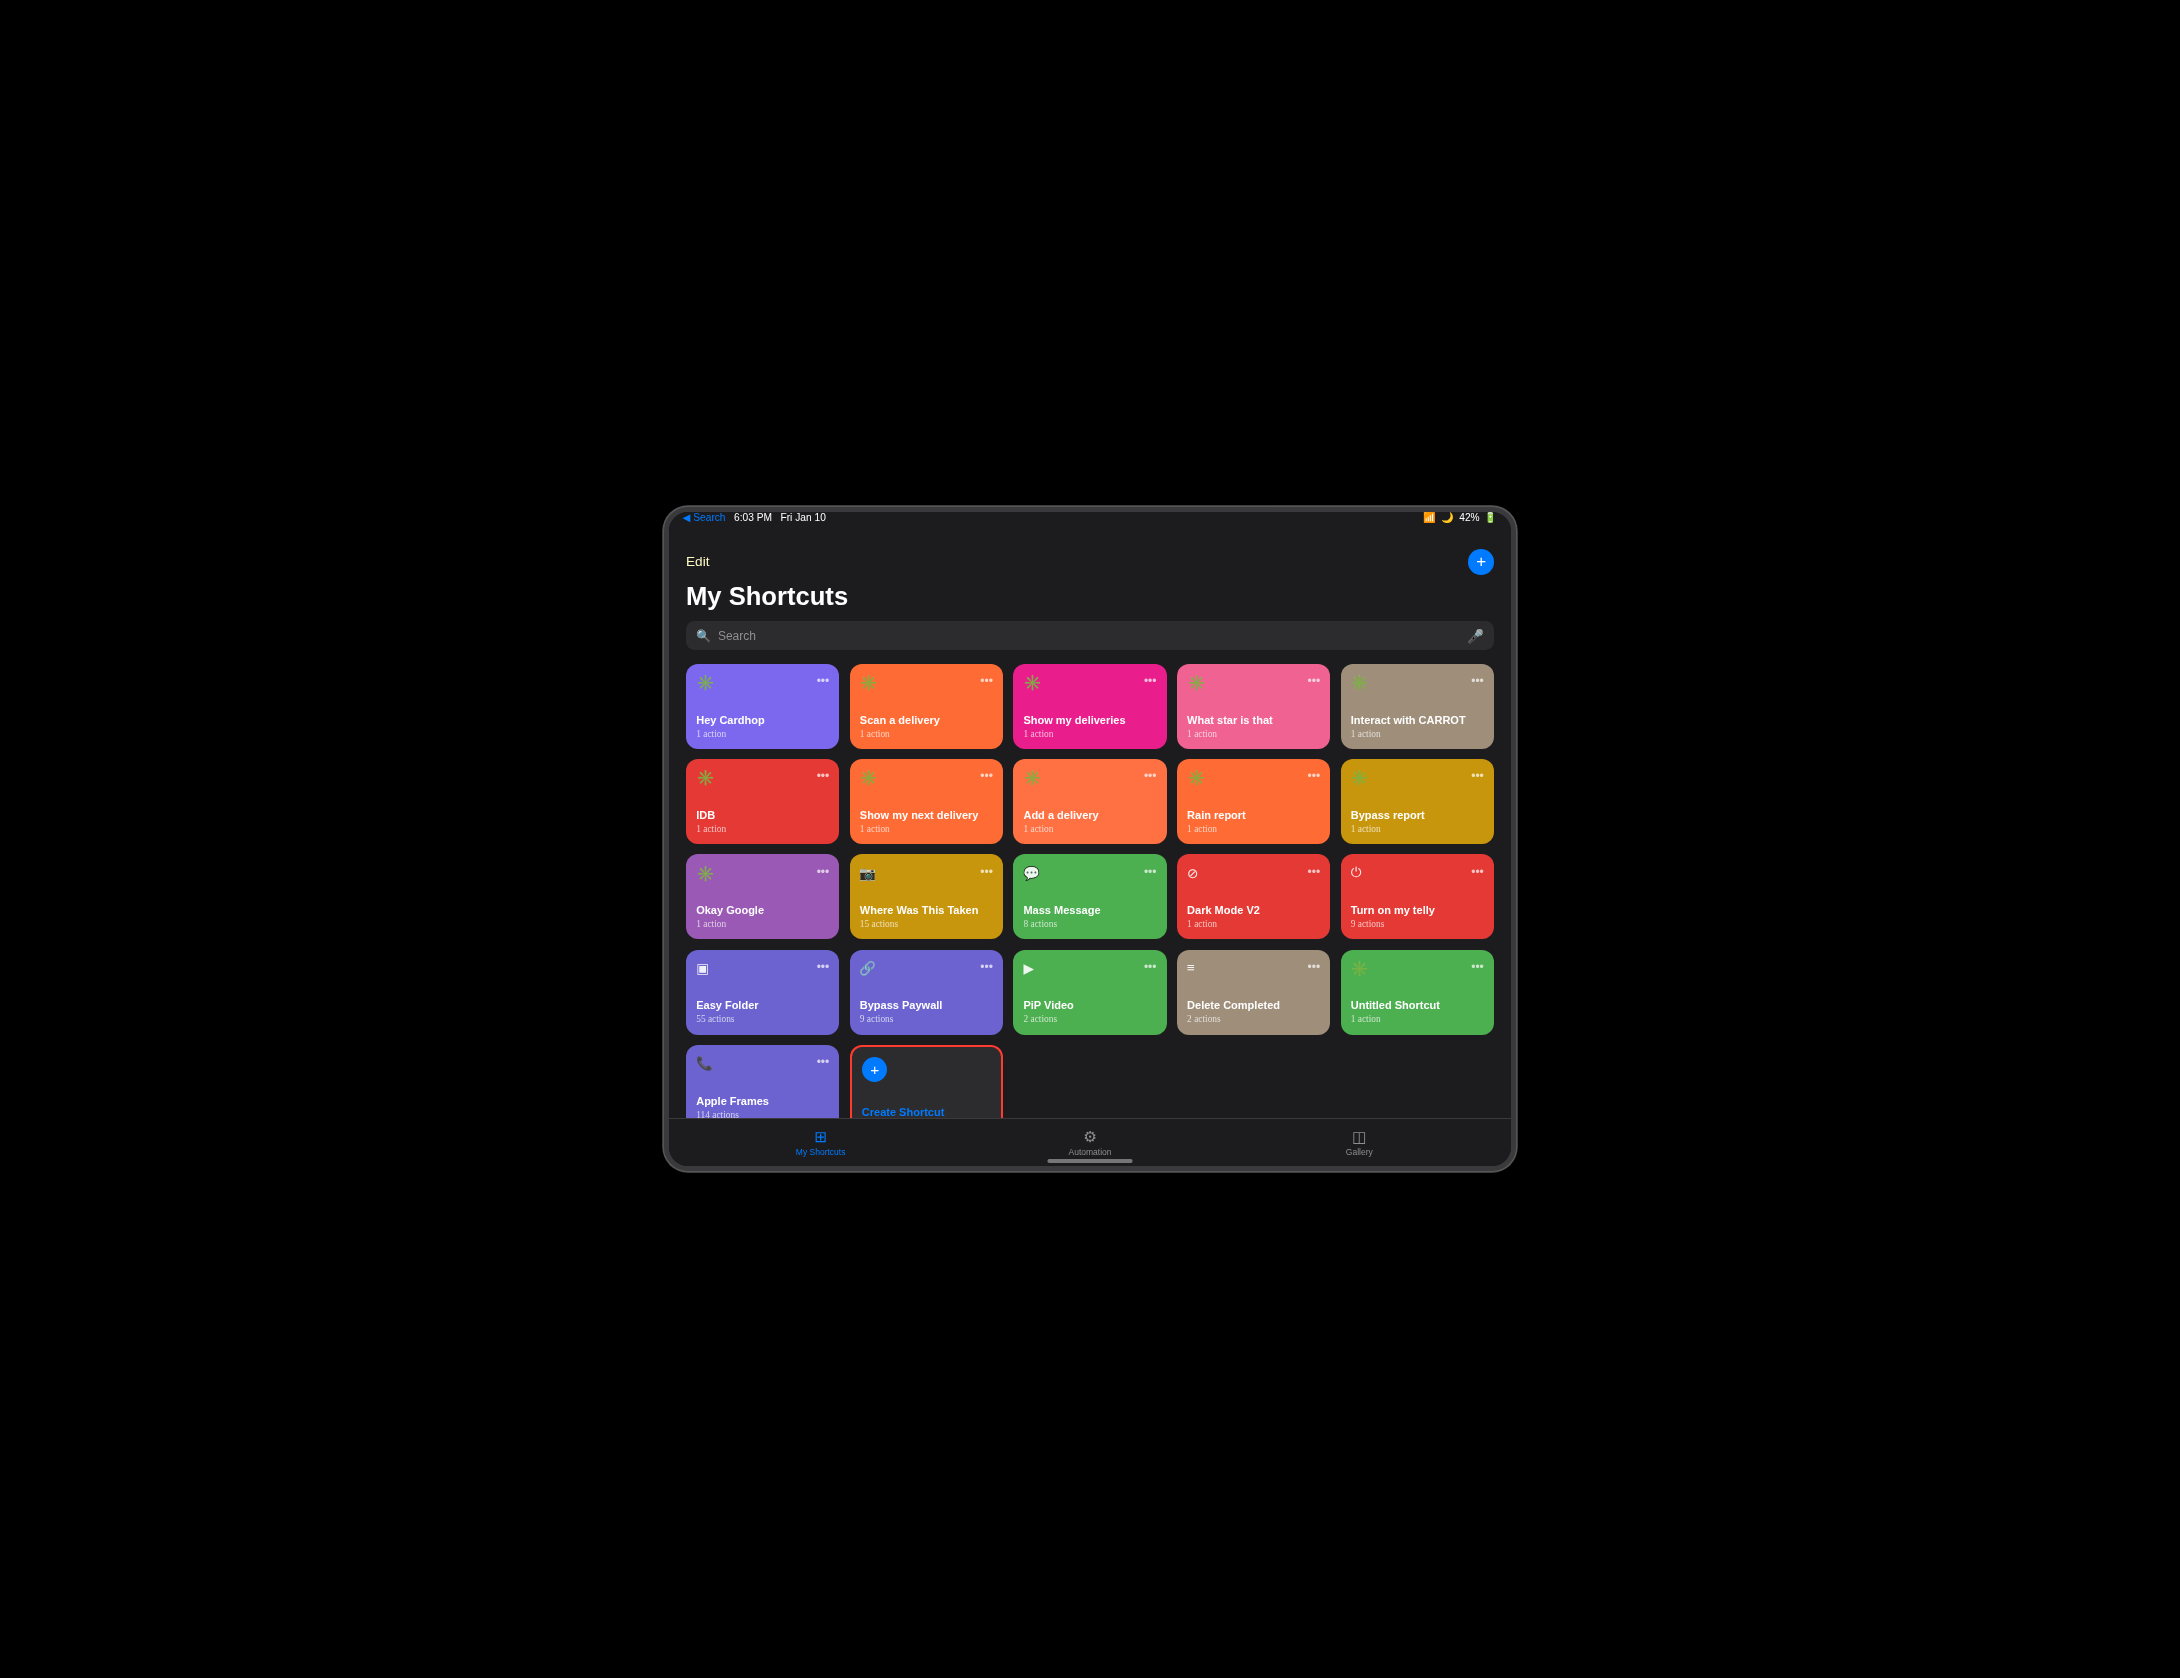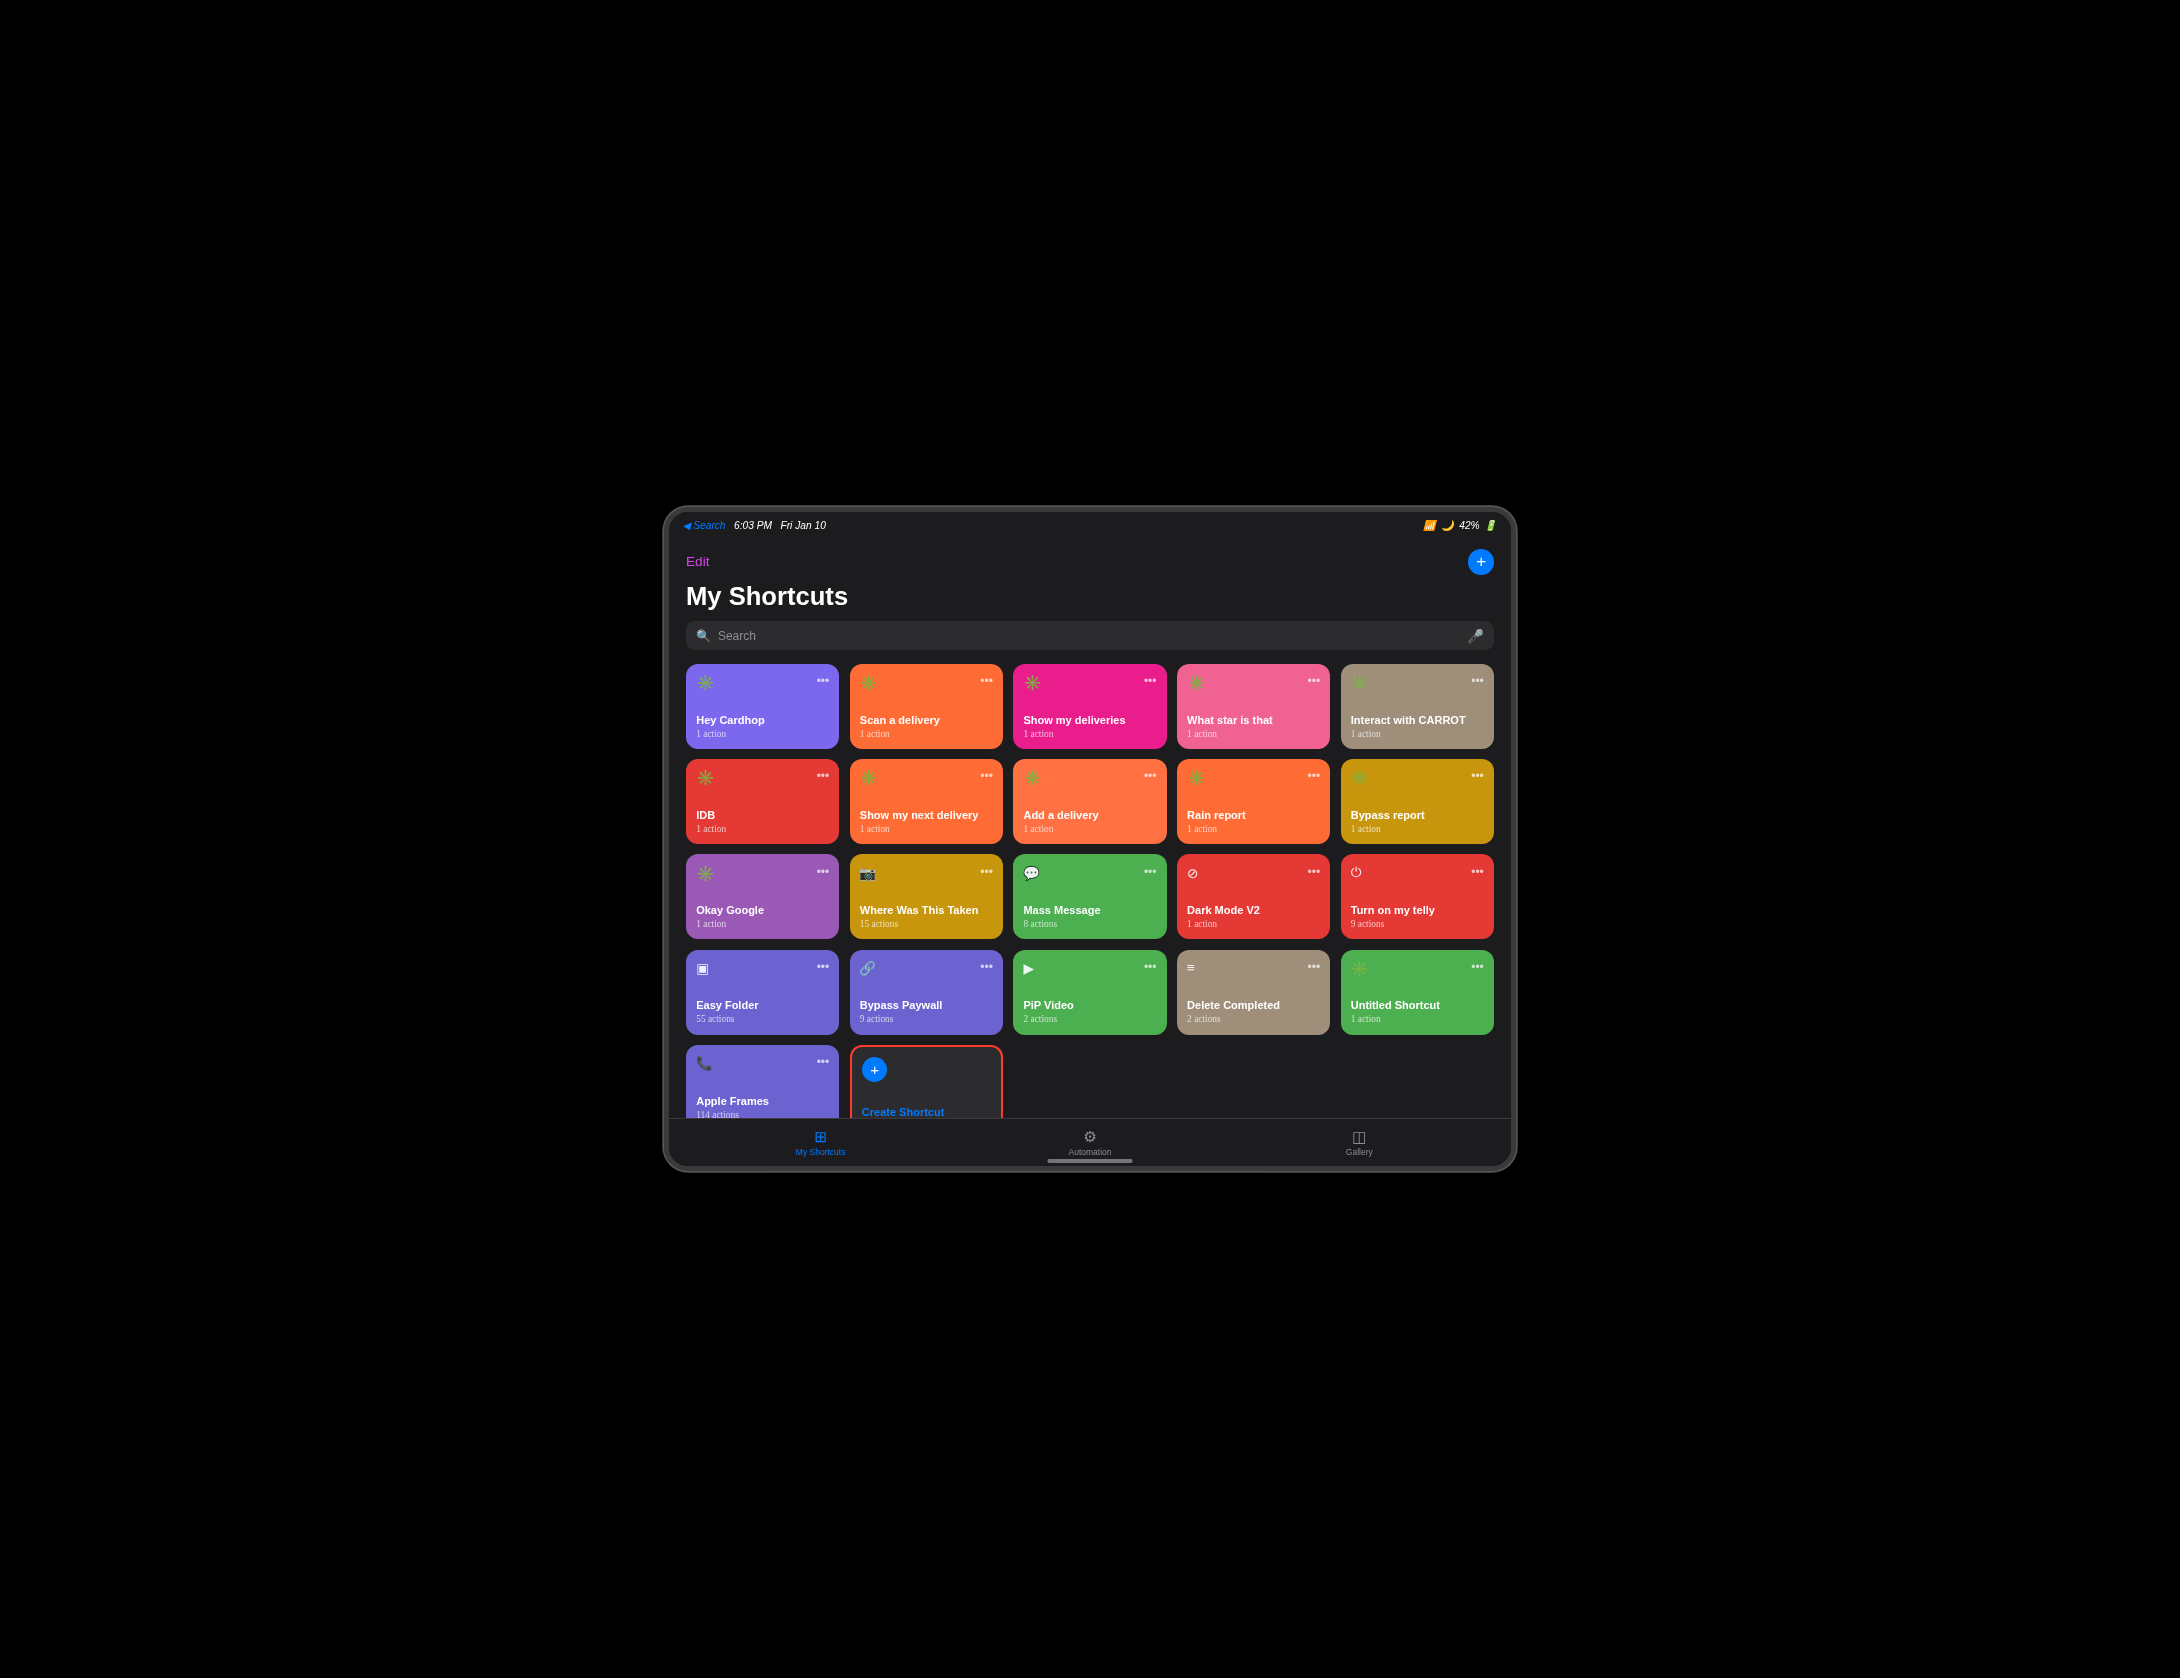--- a/index.html
+++ b/index.html
@@ -18,44 +18,43 @@
       border-radius: 24px;
       border: 5.1px solid #3a3a3c;
       overflow: hidden;
       position: relative;
       box-shadow: 0 0 0 1.7px #555, 0 17px 51px rgba(0,0,0,0.8);
     }
     .status-bar {
       height: 27px;
       background: #1c1c1e;
       display: flex;
-      align-items: center;
+      align-items: flex-start;
       justify-content: space-between;
       padding: 0 13.6px;
       font-size: 10.2px;
       color: #fff;
-      font-style: italic;
     }
     .status-left { display: flex; gap: 8.5px; align-items: center; }
     .status-right { display: flex; gap: 5.1px; align-items: center; }
     .status-back { color: #007AFF; font-size: 10.2px; }
     .content {
       height: calc(100% - 27px - 48px);
       overflow-y: auto;
       padding: 10.2px 17px 17px;
       background: #1c1c1e;
     }
     .top-bar {
       display: flex;
       justify-content: space-between;
       align-items: center;
       margin-bottom: 6.8px;
     }
     .edit-btn {
-      color: #d946ef;
+      color: #fef9c3;
       font-size: 13.6px;
       background: none;
       border: none;
       cursor: pointer;
     }
     .add-btn {
       width: 25.6px;
       height: 25.6px;
       background: #007AFF;
       border-radius: 50%;

